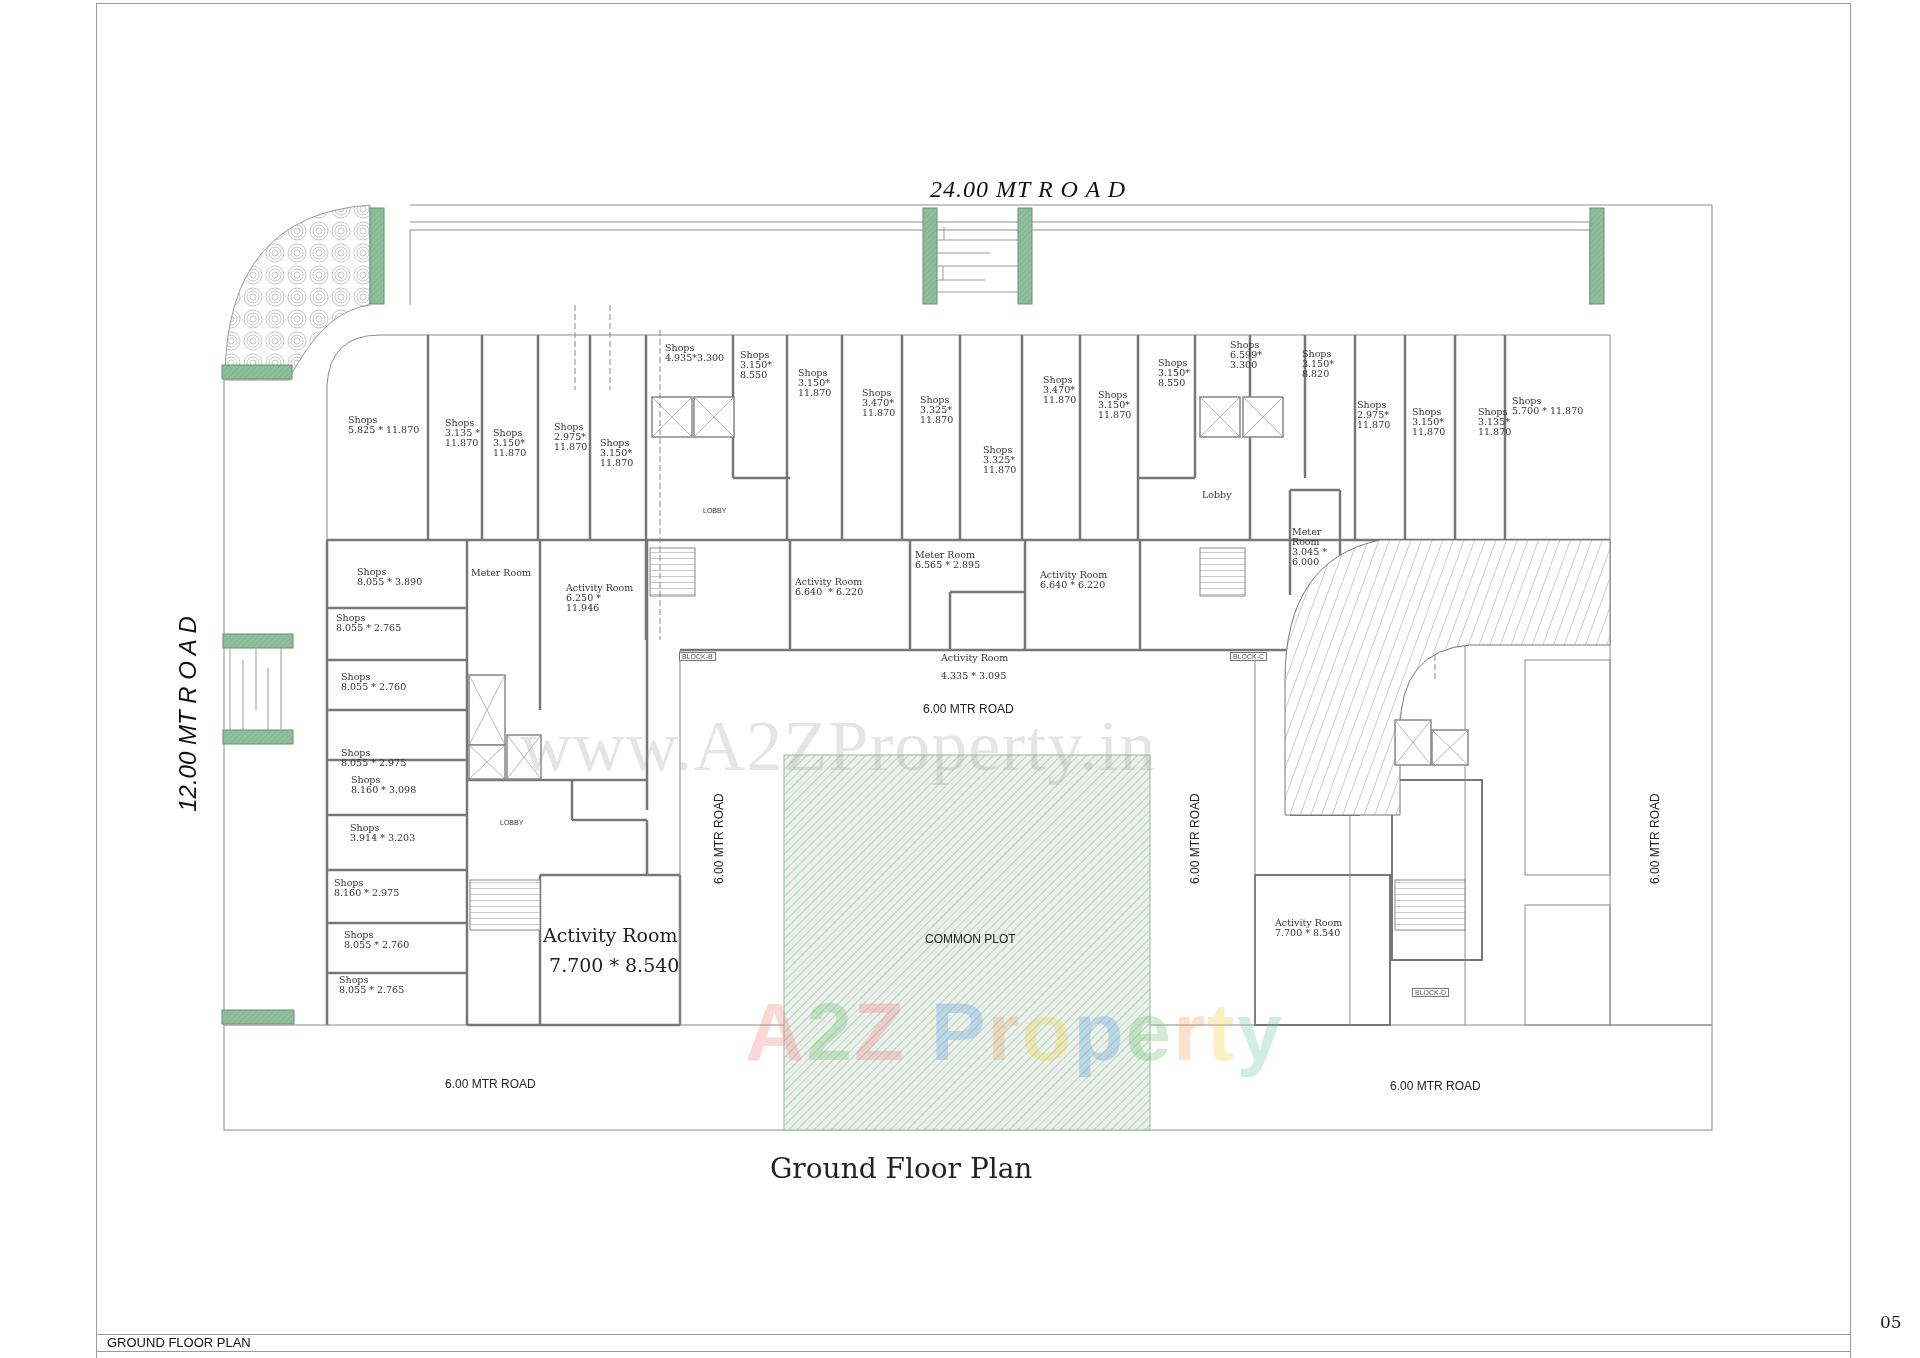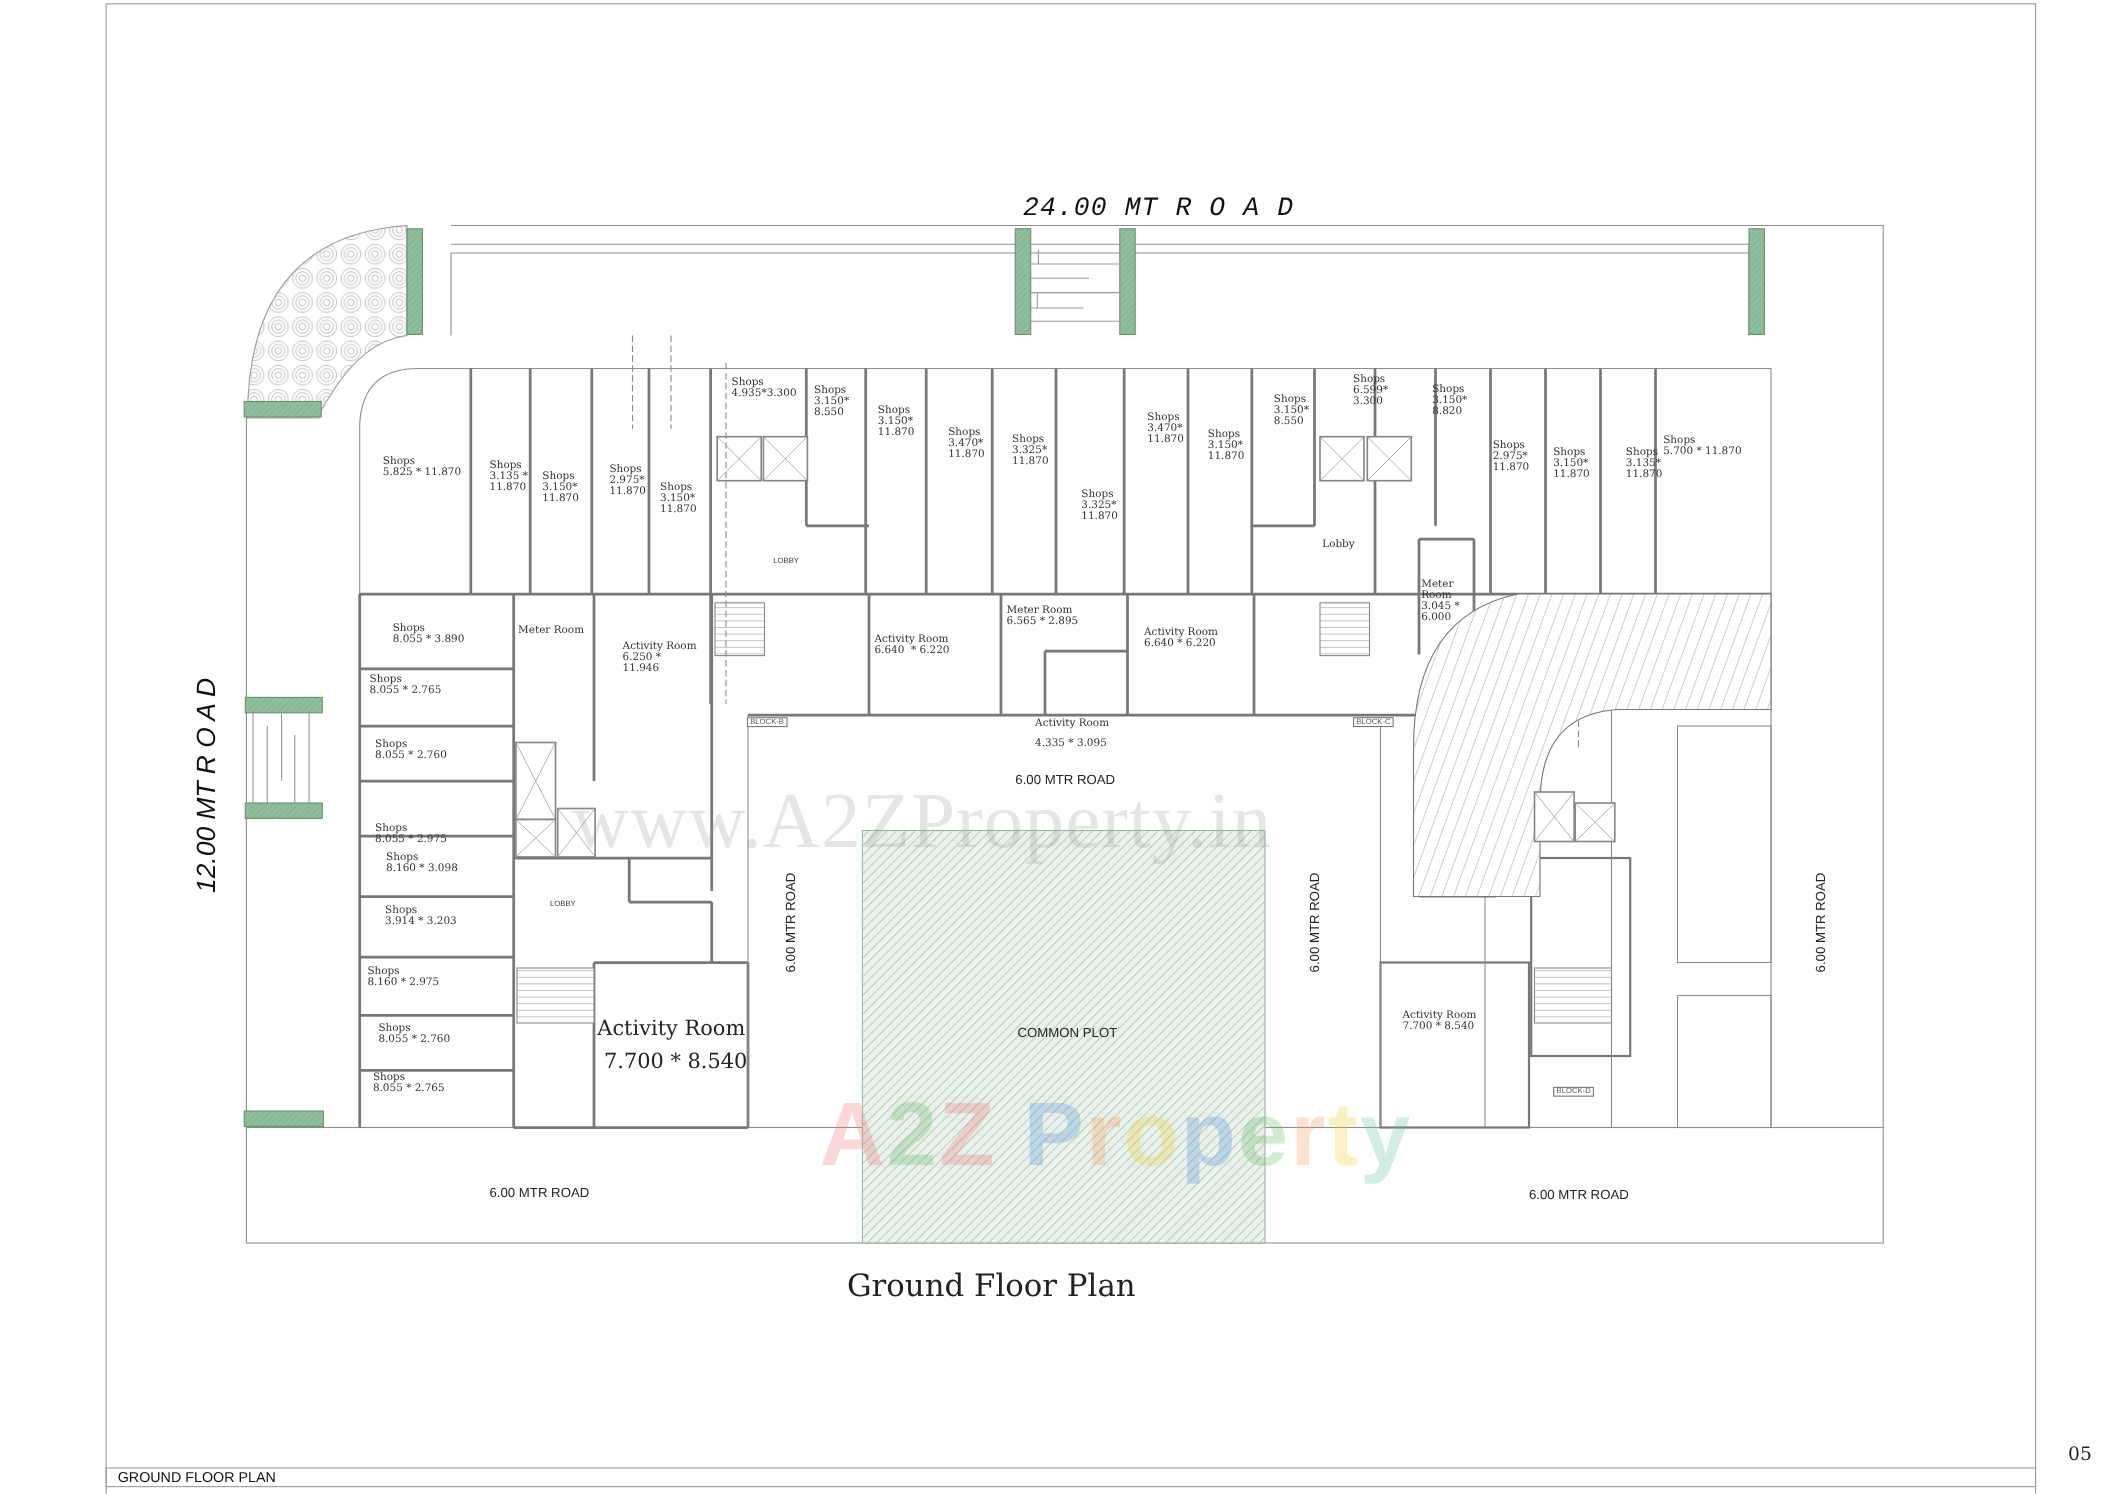--- a/index.html
+++ b/index.html
@@ -1,21 +1,21 @@
 <!DOCTYPE html>
 <html><head>
 <meta charset="utf-8">
 <style>
   html,body{margin:0;padding:0;background:#fff;}
   body{width:1920px;height:1358px;position:relative;overflow:hidden;font-family:"DejaVu Serif",serif;color:#222;}
   .abs{position:absolute;}
   .page-border{left:96px;top:3px;width:1755px;height:1372px;border:1px solid #9a9a9a;box-sizing:border-box;}
   .title-strip{left:96px;top:1334px;width:1755px;height:18px;border:1px solid #9a9a9a;box-sizing:border-box;font-family:"Liberation Sans",sans-serif;font-size:13px;line-height:16px;padding-left:10px;color:#111;}
   .page-num{left:1880px;top:1312px;font-size:17px;color:#222;font-family:"DejaVu Serif",serif;}
-  .road-top{left:930px;top:176px;font-family:Liberation Mono, monospace;font-style:italic;font-size:24px;letter-spacing:1px;color:#111;}
+  .road-top{left:930px;top:176px;font-family:Liberation Serif, serif;font-style:italic;font-size:24px;letter-spacing:1px;color:#111;}
   .road-left{left:58px;top:700px;width:260px;font-family:"Liberation Sans",sans-serif;font-style:italic;font-size:24px;color:#111;transform:rotate(-90deg);transform-origin:center;text-align:center;}
   .plan-title{left:770px;top:1152px;font-size:28px;color:#222;font-family:"DejaVu Serif",serif;}
   .lbl{position:absolute;font-family:"DejaVu Serif",serif;font-size:9.5px;line-height:10px;color:#333;white-space:pre;}
   .lbl-sans{position:absolute;font-family:"Liberation Sans",sans-serif;font-size:12px;color:#222;white-space:nowrap;}
   .lbl-sans.v{transform:rotate(-90deg);transform-origin:left top;}
   .lbl-big{position:absolute;font-family:"DejaVu Serif",serif;font-size:19px;line-height:30px;color:#222;white-space:pre;}
   .wm-url{left:520px;top:705px;font-family:Liberation Serif, serif;font-size:72px;color:rgba(150,150,150,0.25);letter-spacing:1px;}
   .wm-logo{left:745px;top:985px;font-family:"Liberation Sans",sans-serif;font-size:82px;font-weight:bold;letter-spacing:2px;}
   .wm-logo span{opacity:0.3;}
   svg{position:absolute;left:0;top:0;}

